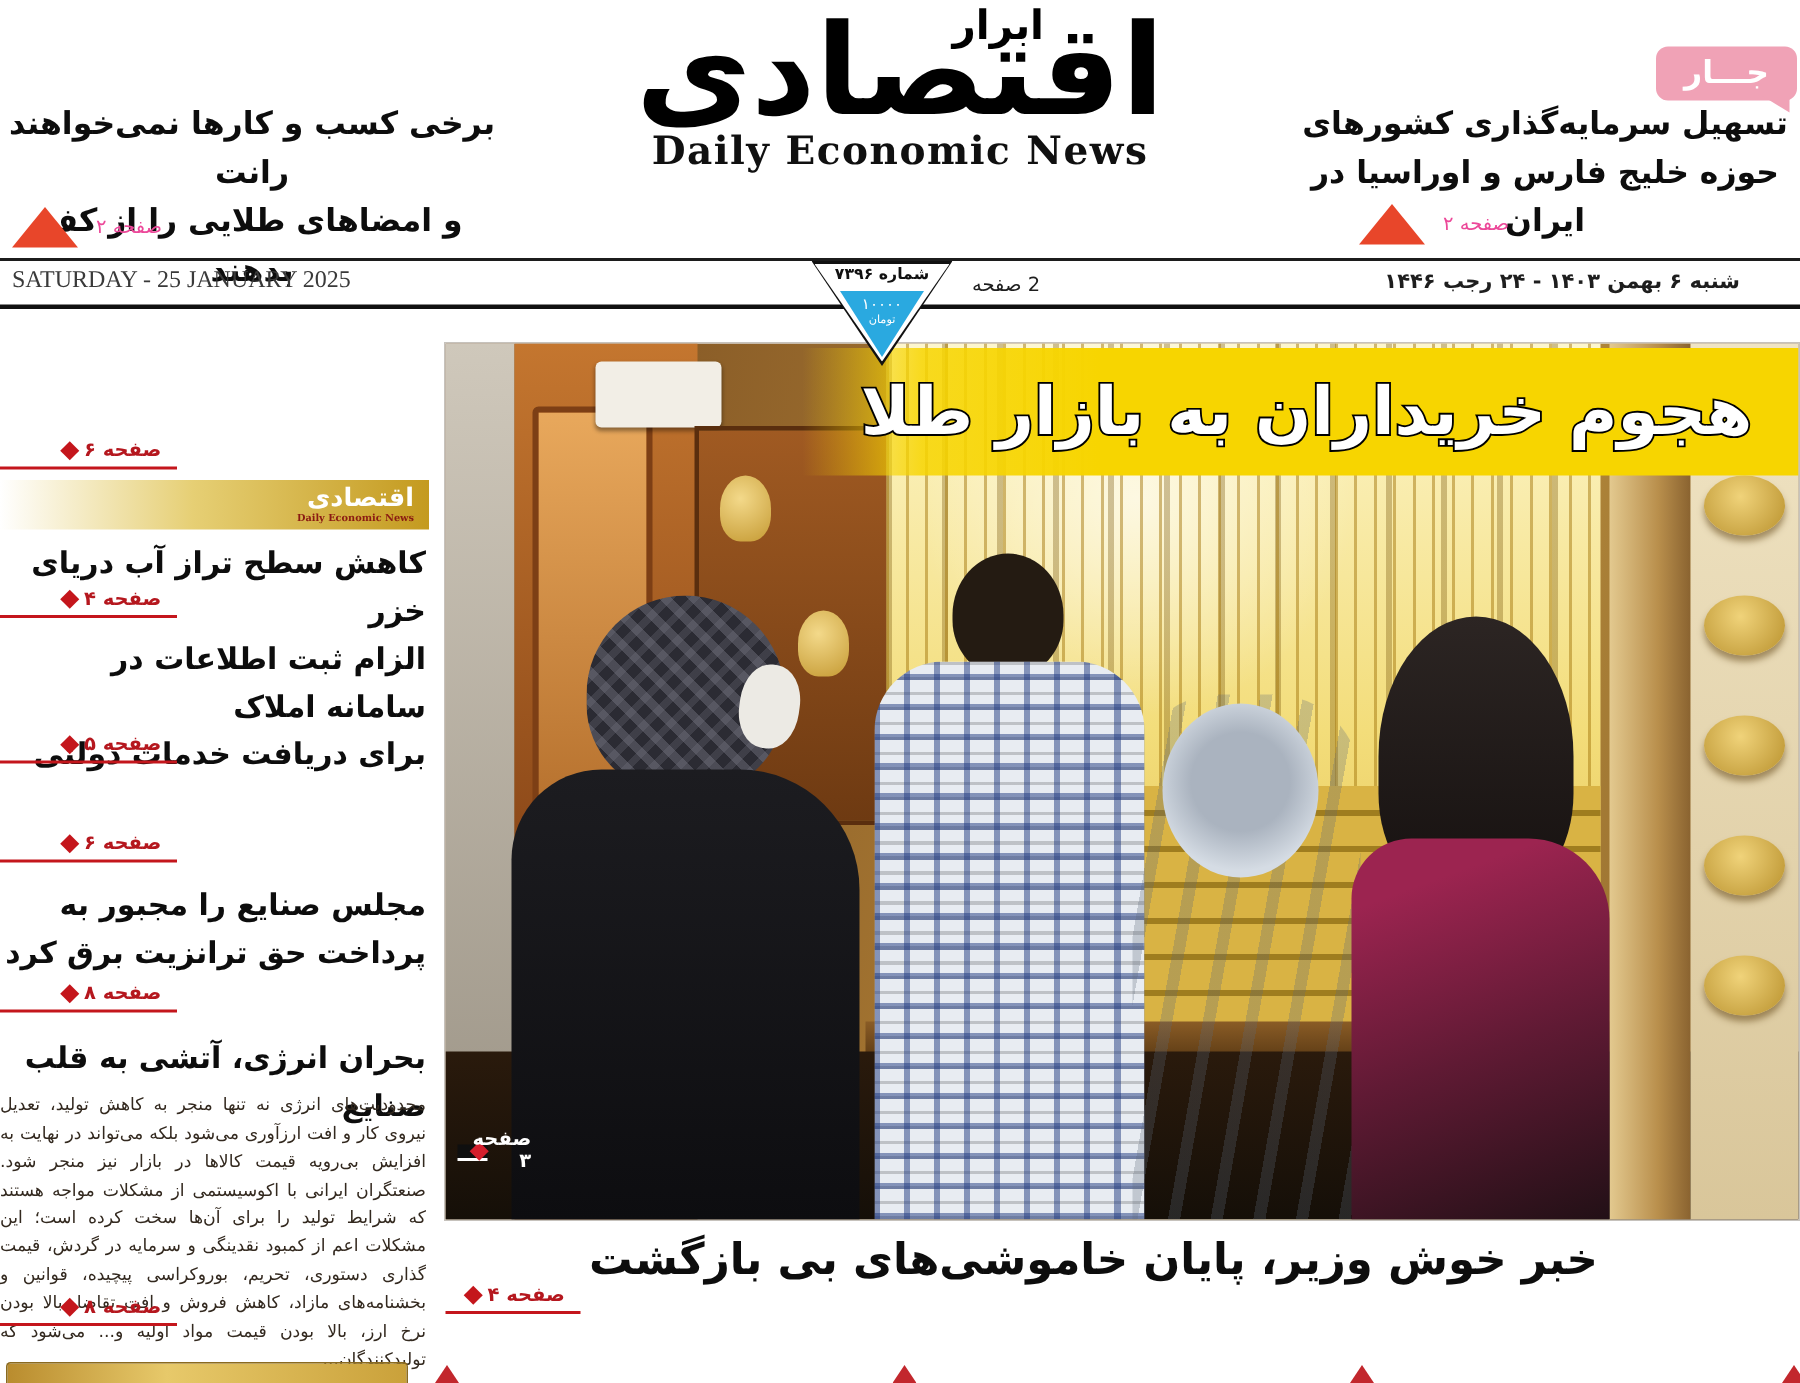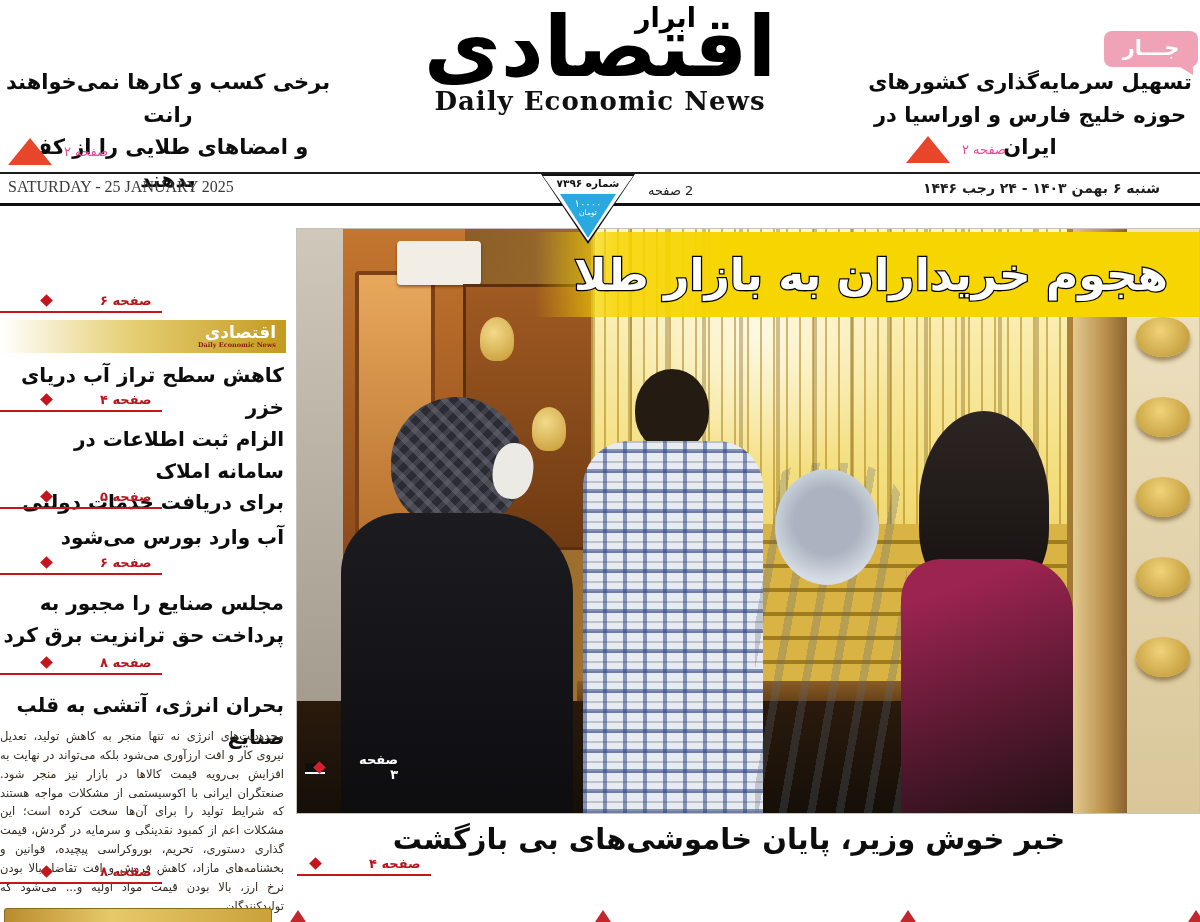--- a/index.html
+++ b/index.html
@@ -48,21 +48,21 @@
               clip-path:polygon(0 0,100% 0,50% 100%);color:#fff;text-align:center;z-index:2;}
   #badge-price{font-size:10px;font-weight:normal;letter-spacing:1.5px;margin-top:4px;}
   #badge-unit{font-size:7.5px;margin-top:-1px;}
   
   .sb-head{position:absolute;right:916px;width:282px;font-weight:bold;font-size:20px;
            line-height:1.58;color:#0d0d0d;text-align:right;white-space:pre-line;direction:rtl;}
   
   .pg-row{position:absolute;left:0;display:flex;align-items:center;gap:5px;
           border-bottom:2.5px solid #c4161c;padding:0 10px 3px 42px;}
   .pg-diamond{width:9px;height:9px;background:#c4161c;transform:rotate(45deg);flex:0 0 auto;}
-  .pg-text{font-size:13px;font-weight:bold;color:#b5171e;direction:rtl;margin-left:44px;}
+  .pg-text{font-size:13px;font-weight:bold;color:#b5171e;direction:rtl;}
   #sb-banner{position:absolute;left:0;top:320px;width:286px;height:33px;
              background:linear-gradient(90deg,#ffffff 0%,#e6cf74 45%,#c49a1f 100%);
              display:flex;flex-direction:column;align-items:flex-end;justify-content:center;
              padding-right:10px;box-sizing:border-box;}
   #sb-banner-fa{font-size:17px;font-weight:bold;color:#fff;line-height:1;direction:rtl;}
   #sb-banner-en{font-family:"DejaVu Serif",serif;font-size:6.5px;color:#8a1a12;font-weight:bold;}
   #s6-body{position:absolute;left:0;top:727px;width:284px;direction:rtl;text-align:justify;
            font-size:11.5px;line-height:1.64;color:#33291f;}
   
   #photo{position:absolute;left:296px;top:228px;width:902px;height:584px;
@@ -208,21 +208,20 @@
     <span class="pg-text">صفحه ۴</span>
   </div>
 
   <div class="sb-head" style="top:424px">الزام ثبت اطلاعات در سامانه املاک
 برای دریافت خدمات دولتی</div>
   <div class="pg-row" style="top:489px">
     <span class="pg-diamond"></span>
     <span class="pg-text">صفحه ۵</span>
   </div>
 
-  <div class="sb-head" style="top:522px">آب وارد بورس می‌شود</div>
   <div class="pg-row" style="top:555px">
     <span class="pg-diamond"></span>
     <span class="pg-text">صفحه ۶</span>
   </div>
 
   <div class="sb-head" style="top:588px">مجلس صنایع را مجبور به
 پرداخت حق ترانزیت برق کرد</div>
   <div class="pg-row" style="top:655px">
     <span class="pg-diamond"></span>
     <span class="pg-text">صفحه ۸</span>

